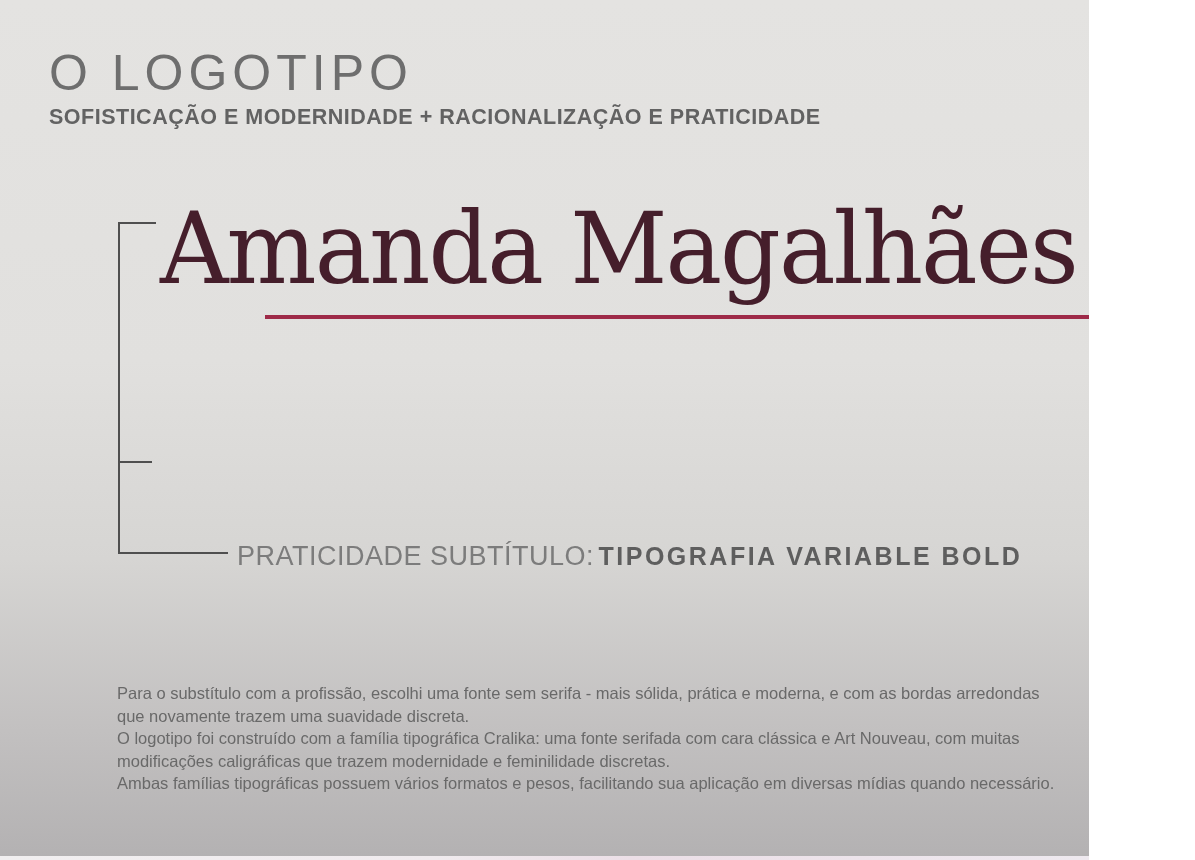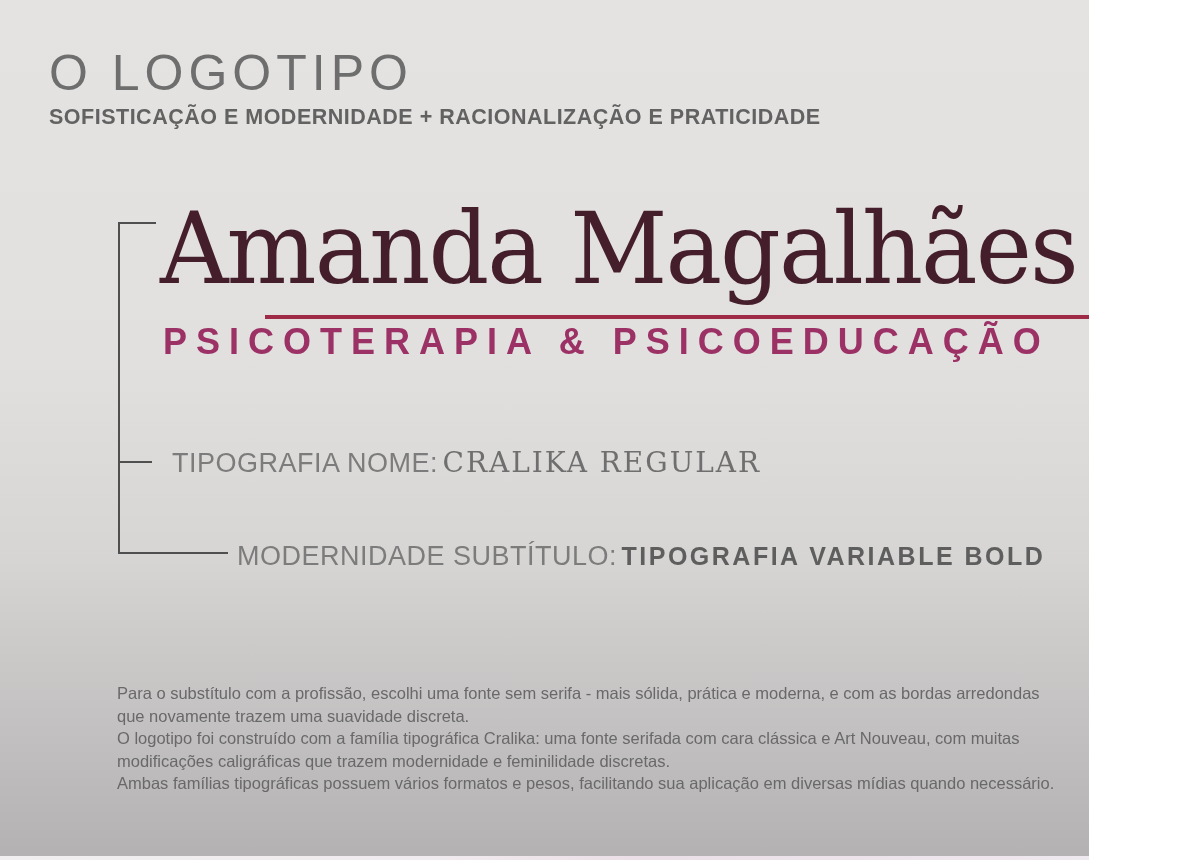--- a/index.html
+++ b/index.html
@@ -117,34 +117,29 @@
 
 <div class="slide">
 
   <div class="header">
     <div class="header-title">O LOGOTIPO</div>
     <div class="header-tagline">SOFISTICAÇÃO E MODERNIDADE + RACIONALIZAÇÃO E PRATICIDADE</div>
   </div>
 
   <div class="logo-name">Amanda Magalhães</div>
   <div class="logo-underline"></div>
-  <div class="logo-subtitle">PSICOTERAPIA &amp; PSICOEDUCAÇÃO</div>
 
   <div class="line bracket-vertical"></div>
   <div class="line bracket-top"></div>
   <div class="line bracket-mid"></div>
   <div class="line bracket-bottom"></div>
 
-  <div class="annotation annotation-name">
-    <span class="annotation-label">TIPOGRAFIA NOME:</span>
-    <span class="annotation-value-serif">CRALIKA REGULAR</span>
-  </div>
 
   <div class="annotation annotation-subtitle">
-    <span class="annotation-label">MODERNIDADE SUBTÍTULO:</span>
+    <span class="annotation-label">PRATICIDADE SUBTÍTULO:</span>
     <span class="annotation-value-bold">TIPOGRAFIA VARIABLE BOLD</span>
   </div>
 
   <div class="body-copy">
     <div>Para o substítulo com a profissão, escolhi uma fonte sem serifa - mais sólida, prática e moderna, e com as bordas arredondas que novamente trazem uma suavidade discreta.</div>
     <div>O logotipo foi construído com a família tipográfica Cralika: uma fonte serifada com cara clássica e Art Nouveau, com muitas modificações caligráficas que trazem modernidade e feminilidade discretas.</div>
     <div>Ambas famílias tipográficas possuem vários formatos e pesos, facilitando sua aplicação em diversas mídias quando necessário.</div>
   </div>
 
   <div class="bottom-strip"></div>

